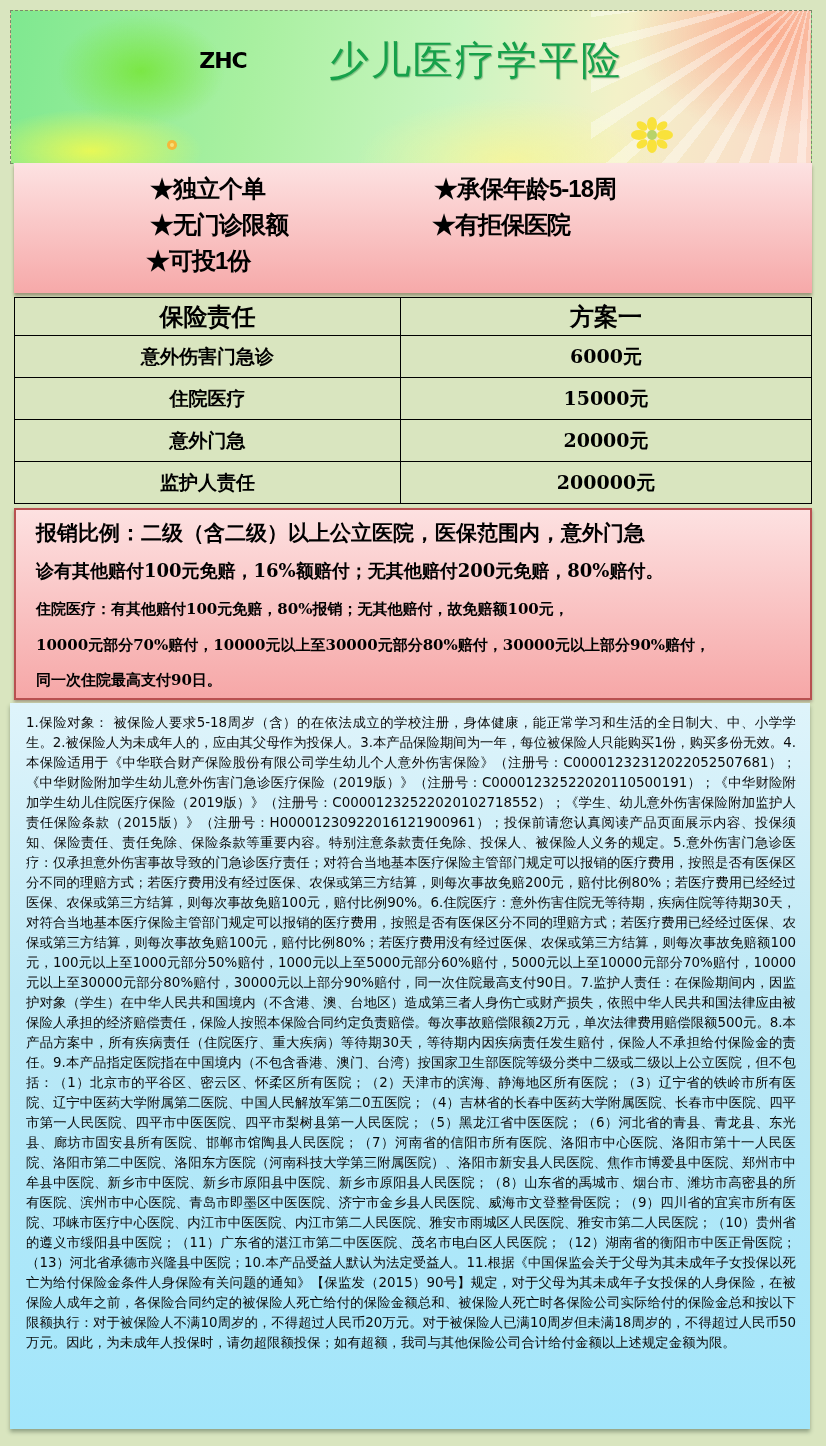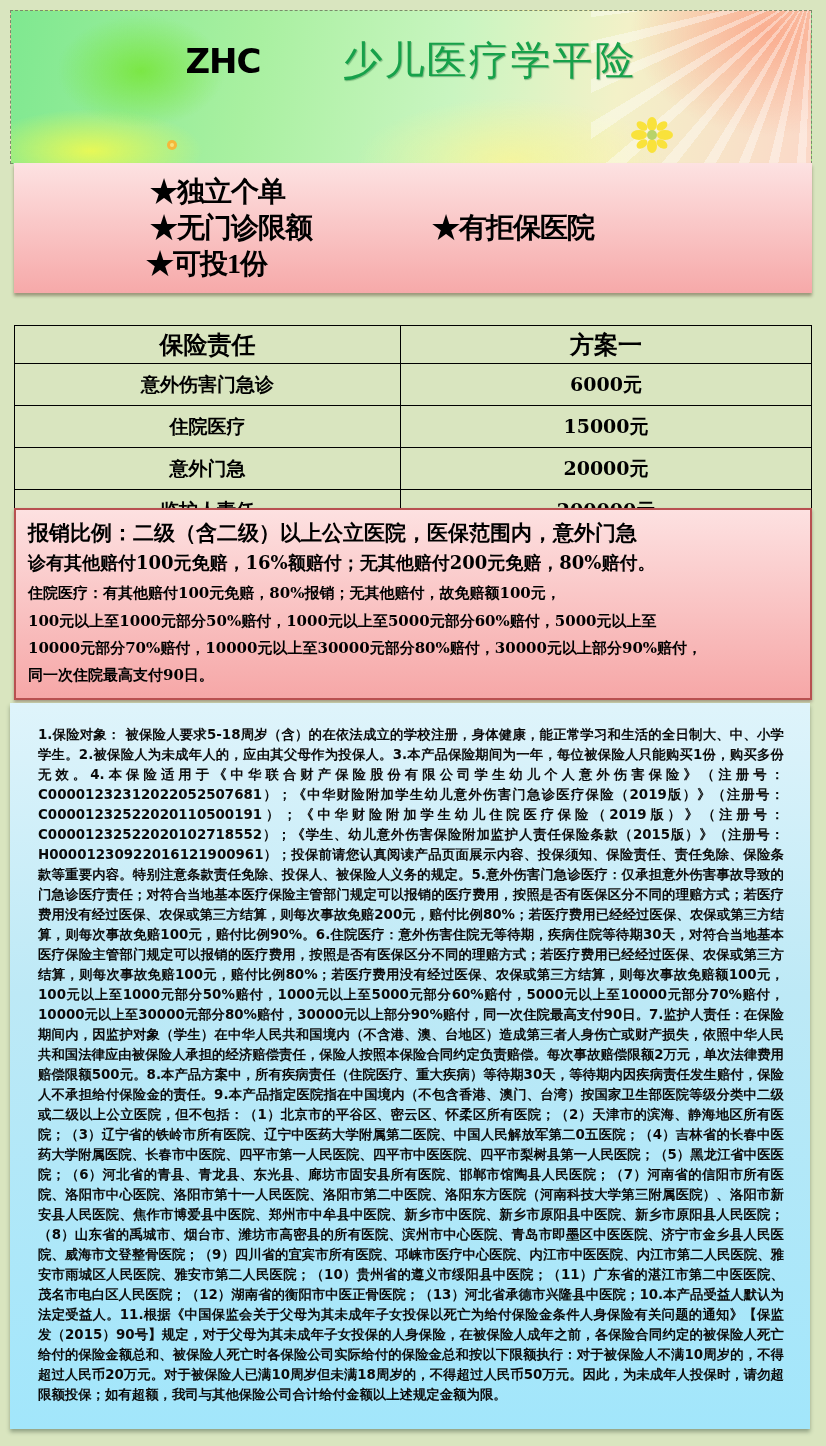--- a/index.html
+++ b/index.html
@@ -24,21 +24,21 @@
     position:absolute; right:-40px; top:-60px; width:260px; height:260px;
     background: repeating-conic-gradient(from 200deg at 85% 15%, rgba(255,255,255,0.55) 0deg 3deg, rgba(255,255,255,0) 3deg 9deg);
     opacity:0.7;
   }
   .title-line {
     position:absolute; left:0; width:100%; text-align:center;
   }
   .title-1 { top:22px; }
   .brand {
     font-family:"DejaVu Sans","Liberation Sans",sans-serif;
-    font-weight:bold; font-size:34px; color:#000; letter-spacing:-1px;
+    font-weight:bold; font-size:22px; color:#000; letter-spacing:-1px;
     margin-right:30px; vertical-align:middle;
   }
   .title-main {
     font-family:Liberation Sans, sans-serif;
     font-size:40px; color:#16a14a; vertical-align:middle; letter-spacing:2px;
     text-shadow:1px 1px 1px rgba(0,80,30,0.35);
     margin-left:47px;
   }
   .title-2 { top:88px; }
   .title-sub {
@@ -50,67 +50,65 @@
     position:absolute; left:618px; top:106px; width:46px; height:36px;
   }
   .flower-small { position:absolute; left:154px; top:128px; width:14px; height:12px; }
 
   .features {
     position:absolute; left:14px; top:163px; width:798px; height:130px;
     background:linear-gradient(#fde2e2, #f6a9a9);
     box-shadow:0 3px 3px rgba(80,60,40,0.45);
   }
   .feat {
-    position:absolute; font-size:28px; color:#000; font-weight:bold;
-    font-family:Liberation Serif, serif;
+    position:absolute; font-size:24px; color:#000; font-weight:bold;
+    font-family:Liberation Sans, sans-serif;
     letter-spacing:-1px;
   }
   .table-wrap {
     position:absolute; left:14px; top:297px; width:798px; height:207px;
   }
   table.cov {
     border-collapse:collapse; width:100%; height:100%;
     background:#d9e5bf;
-    margin-top:28px;
   }
   table.cov td {
     border:1px solid #000; text-align:center; color:#000;
     font-family:"DejaVu Serif","Liberation Serif",serif; font-weight:bold;
     padding:0;
   }
   table.cov td.c1 { width:385px; }
   .th td { font-size:24px; height:30px; font-weight:normal; }
   .tr td { font-size:19px; height:35px; }
 
   .reimb {
     position:absolute; left:14px; top:508px; width:794px; height:188px;
     border:2px solid #b85050;
     background:linear-gradient(#fde1e1, #f6a7a7);
     box-shadow:0 2px 3px rgba(80,40,40,0.4);
   }
   .reimb p {
-    margin:0; padding:0 0 0 12px; color:#000; font-weight:bold;
+    margin:8px; padding:0 0 0 12px; color:#000; font-weight:bold;
     font-family:"DejaVu Serif","Liberation Serif",serif; white-space:nowrap;
   }
   .r1 { font-size:21px; line-height:30px; margin-top:8px !important; }
   .r2 { font-size:18px; line-height:30px; }
   .r3 { font-size:15px; line-height:30px; }
   .r4 { font-size:15px; line-height:27px; }
 
   .terms {
     position:absolute; left:10px; top:703px; width:800px; height:726px;
     background:linear-gradient(#dff4fb, #bde9f6 40%, #a2e6fb);
     box-shadow:0 3px 4px rgba(60,80,60,0.45);
   }
   .terms p {
-    margin:16px; padding:6px 10px 0 12px;
+    margin:4px; padding:6px 10px 0 12px;
     font-family:"DejaVu Sans","Liberation Sans",sans-serif;
     font-size:13.4px; line-height:20px; color:#0b0b0b;
     text-align:justify;
-    font-weight:bold;
   }
 </style>
 </head>
 <body>
 
 <div class="banner">
   <div class="rays"></div>
   <svg class="flower-small" viewBox="0 0 14 12">
     <circle cx="7" cy="6" r="5" fill="#f5b83a"></circle>
       <circle cx="7" cy="6" r="2" fill="#f8e07a"></circle>
@@ -131,20 +129,21 @@
   <div class="title-line title-1">
     <span class="brand">ZHC</span>
     <span class="title-main">少儿医疗学平险</span>
   </div>
 </div>
 
 <div class="features">
   <div class="feat" style="left:136px; top:10px;">★独立个单</div>
   <div class="feat" style="left:136px; top:46px;">★无门诊限额</div>
   <div class="feat" style="left:132px; top:82px;">★可投1份</div>
+  <div class="feat" style="left:420px; top:10px;">★承保年龄5-18周</div>
   <div class="feat" style="left:418px; top:46px;">★有拒保医院</div>
 </div>
 
 <div class="table-wrap">
   <table class="cov">
     <tbody>
         <tr class="th">
       <td class="c1">保险责任</td>
       <td>方案一</td>
     </tr>
@@ -165,20 +164,19 @@
       <td>200000元</td>
     </tr>
   </tbody>
     </table>
 </div>
 
 <div class="reimb">
   <p class="r1">报销比例：二级（含二级）以上公立医院，医保范围内，意外门急</p>
   <p class="r2">诊有其他赔付100元免赔，16%额赔付；无其他赔付200元免赔，80%赔付。</p>
   <p class="r3">住院医疗：有其他赔付100元免赔，80%报销；无其他赔付，故免赔额100元，</p>
-  <p class="r4">100元以上至1000元部分50%赔付，1000元以上至5000元部分60%赔付，5000元以上至</p>
   <p class="r4">10000元部分70%赔付，10000元以上至30000元部分80%赔付，30000元以上部分90%赔付，</p>
   <p class="r4">同一次住院最高支付90日。</p>
 </div>
 
 <div class="terms">
   <p>1.保险对象： 被保险人要求5-18周岁（含）的在依法成立的学校注册，身体健康，能正常学习和生活的全日制大、中、小学学生。2.被保险人为未成年人的，应由其父母作为投保人。3.本产品保险期间为一年，每位被保险人只能购买1份，购买多份无效。4.本保险适用于《中华联合财产保险股份有限公司学生幼儿个人意外伤害保险》（注册号：C00001232312022052507681）；《中华财险附加学生幼儿意外伤害门急诊医疗保险（2019版）》（注册号：C00001232522020110500191）；《中华财险附加学生幼儿住院医疗保险（2019版）》（注册号：C00001232522020102718552）；《学生、幼儿意外伤害保险附加监护人责任保险条款（2015版）》（注册号：H00001230922016121900961）；投保前请您认真阅读产品页面展示内容、投保须知、保险责任、责任免除、保险条款等重要内容。特别注意条款责任免除、投保人、被保险人义务的规定。5.意外伤害门急诊医疗：仅承担意外伤害事故导致的门急诊医疗责任；对符合当地基本医疗保险主管部门规定可以报销的医疗费用，按照是否有医保区分不同的理赔方式；若医疗费用没有经过医保、农保或第三方结算，则每次事故免赔200元，赔付比例80%；若医疗费用已经经过医保、农保或第三方结算，则每次事故免赔100元，赔付比例90%。6.住院医疗：意外伤害住院无等待期，疾病住院等待期30天，对符合当地基本医疗保险主管部门规定可以报销的医疗费用，按照是否有医保区分不同的理赔方式；若医疗费用已经经过医保、农保或第三方结算，则每次事故免赔100元，赔付比例80%；若医疗费用没有经过医保、农保或第三方结算，则每次事故免赔额100元，100元以上至1000元部分50%赔付，1000元以上至5000元部分60%赔付，5000元以上至10000元部分70%赔付，10000元以上至30000元部分80%赔付，30000元以上部分90%赔付，同一次住院最高支付90日。7.监护人责任：在保险期间内，因监护对象（学生）在中华人民共和国境内（不含港、澳、台地区）造成第三者人身伤亡或财产损失，依照中华人民共和国法律应由被保险人承担的经济赔偿责任，保险人按照本保险合同约定负责赔偿。每次事故赔偿限额2万元，单次法律费用赔偿限额500元。8.本产品方案中，所有疾病责任（住院医疗、重大疾病）等待期30天，等待期内因疾病责任发生赔付，保险人不承担给付保险金的责任。9.本产品指定医院指在中国境内（不包含香港、澳门、台湾）按国家卫生部医院等级分类中二级或二级以上公立医院，但不包括：（1）北京市的平谷区、密云区、怀柔区所有医院；（2）天津市的滨海、静海地区所有医院；（3）辽宁省的铁岭市所有医院、辽宁中医药大学附属第二医院、中国人民解放军第二0五医院；（4）吉林省的长春中医药大学附属医院、长春市中医院、四平市第一人民医院、四平市中医医院、四平市梨树县第一人民医院；（5）黑龙江省中医医院；（6）河北省的青县、青龙县、东光县、廊坊市固安县所有医院、邯郸市馆陶县人民医院；（7）河南省的信阳市所有医院、洛阳市中心医院、洛阳市第十一人民医院、洛阳市第二中医院、洛阳东方医院（河南科技大学第三附属医院）、洛阳市新安县人民医院、焦作市博爱县中医院、郑州市中牟县中医院、新乡市中医院、新乡市原阳县中医院、新乡市原阳县人民医院；（8）山东省的禹城市、烟台市、潍坊市高密县的所有医院、滨州市中心医院、青岛市即墨区中医医院、济宁市金乡县人民医院、威海市文登整骨医院；（9）四川省的宜宾市所有医院、邛崃市医疗中心医院、内江市中医医院、内江市第二人民医院、雅安市雨城区人民医院、雅安市第二人民医院；（10）贵州省的遵义市绥阳县中医院；（11）广东省的湛江市第二中医医院、茂名市电白区人民医院；（12）湖南省的衡阳市中医正骨医院；（13）河北省承德市兴隆县中医院；10.本产品受益人默认为法定受益人。11.根据《中国保监会关于父母为其未成年子女投保以死亡为给付保险金条件人身保险有关问题的通知》【保监发（2015）90号】规定，对于父母为其未成年子女投保的人身保险，在被保险人成年之前，各保险合同约定的被保险人死亡给付的保险金额总和、被保险人死亡时各保险公司实际给付的保险金总和按以下限额执行：对于被保险人不满10周岁的，不得超过人民币20万元。对于被保险人已满10周岁但未满18周岁的，不得超过人民币50万元。因此，为未成年人投保时，请勿超限额投保；如有超额，我司与其他保险公司合计给付金额以上述规定金额为限。</p>
 </div>
 
 </body></html>

